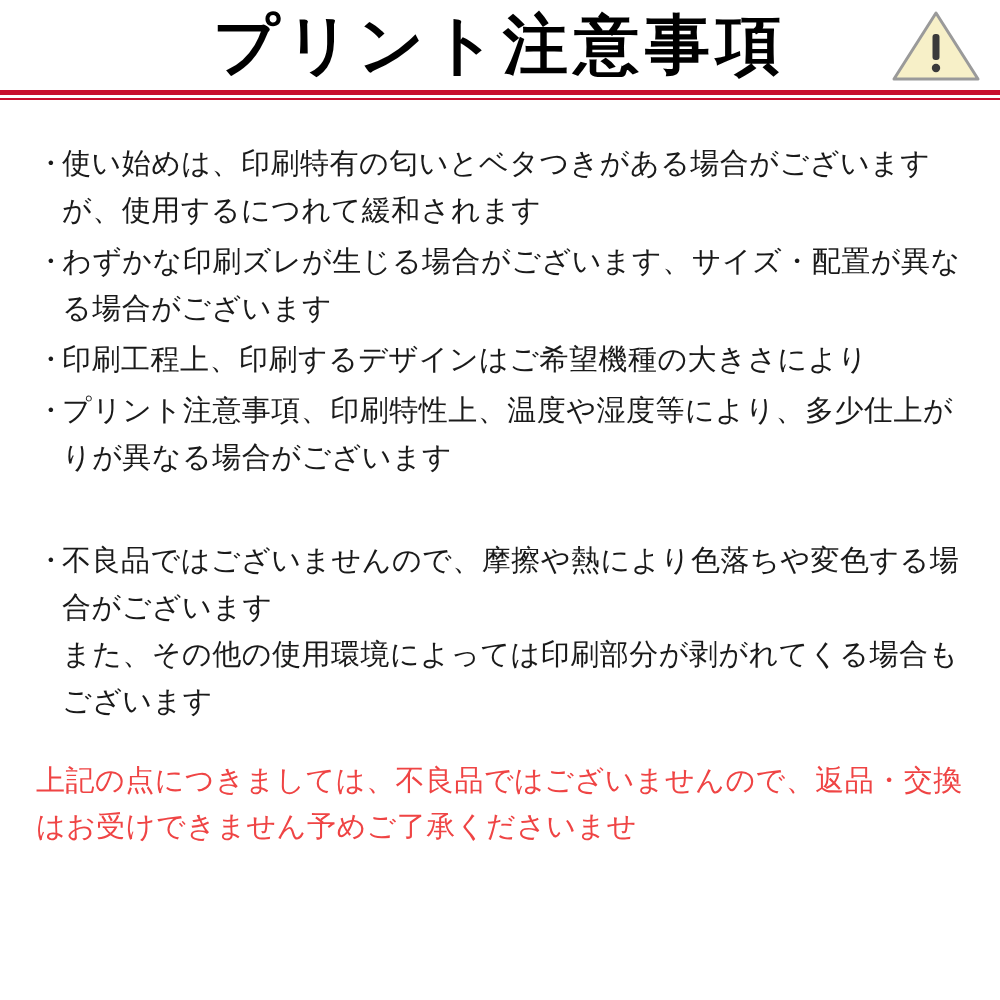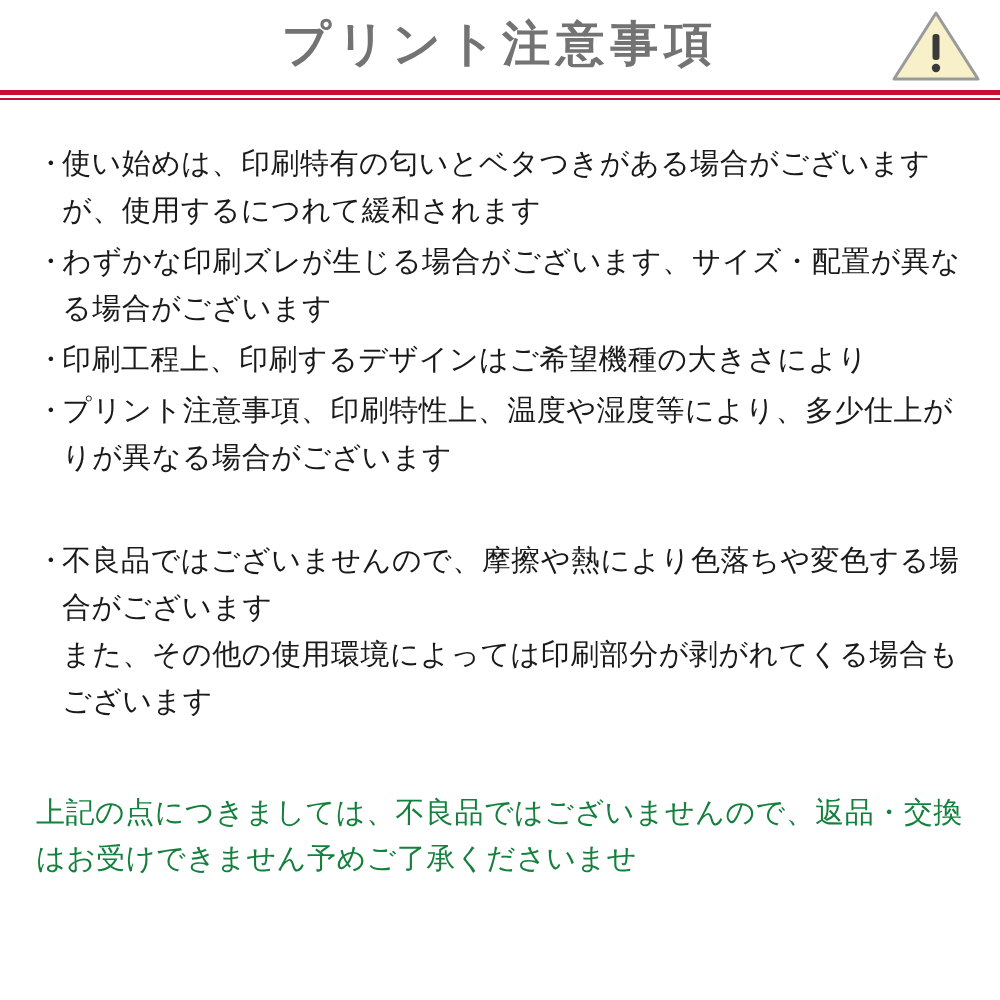--- a/index.html
+++ b/index.html
@@ -21,24 +21,24 @@
   }
   
   .header {
     position: relative;
     height: 88px;
     display: flex;
     align-items: center;
     justify-content: center;
   }
   .header-title {
-    font-size: 48px;
+    font-size: 65px;
     font-weight: bold;
     letter-spacing: 6px;
-    color: #737373;
+    color: #000000;
     line-height: 1;
     white-space: nowrap;
     text-align: center;
   }
   .warn-icon {
     position: absolute;
     right: 18px;
     top: 8px;
     width: 92px;
     height: 76px;
@@ -79,24 +79,24 @@
     text-align: left;
   }
   .bullet-text {
     flex: 1 1 auto;
     text-indent: 0;
   }
   .group-gap {
     height: 52px;
   }
   .note-red {
-    margin-top: 64px;
+    margin-top: 32px;
     font-size: 29px;
     line-height: 1.6;
-    color: #15803d;
+    color: #ef4444;
     letter-spacing: 0.5px;
   }
 </style>
 </head>
 <body>
 
 <div class="page">
 
   <div class="header">
     <div class="header-title">プリント注意事項</div>

